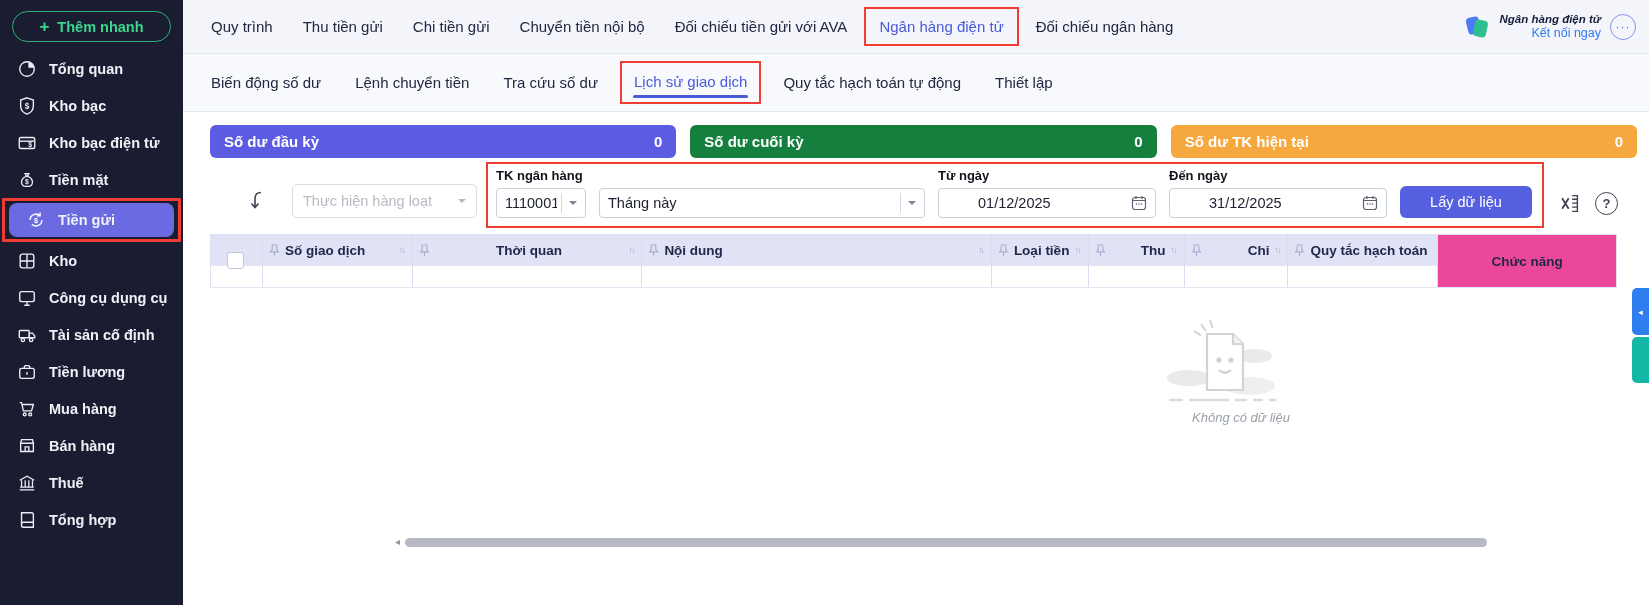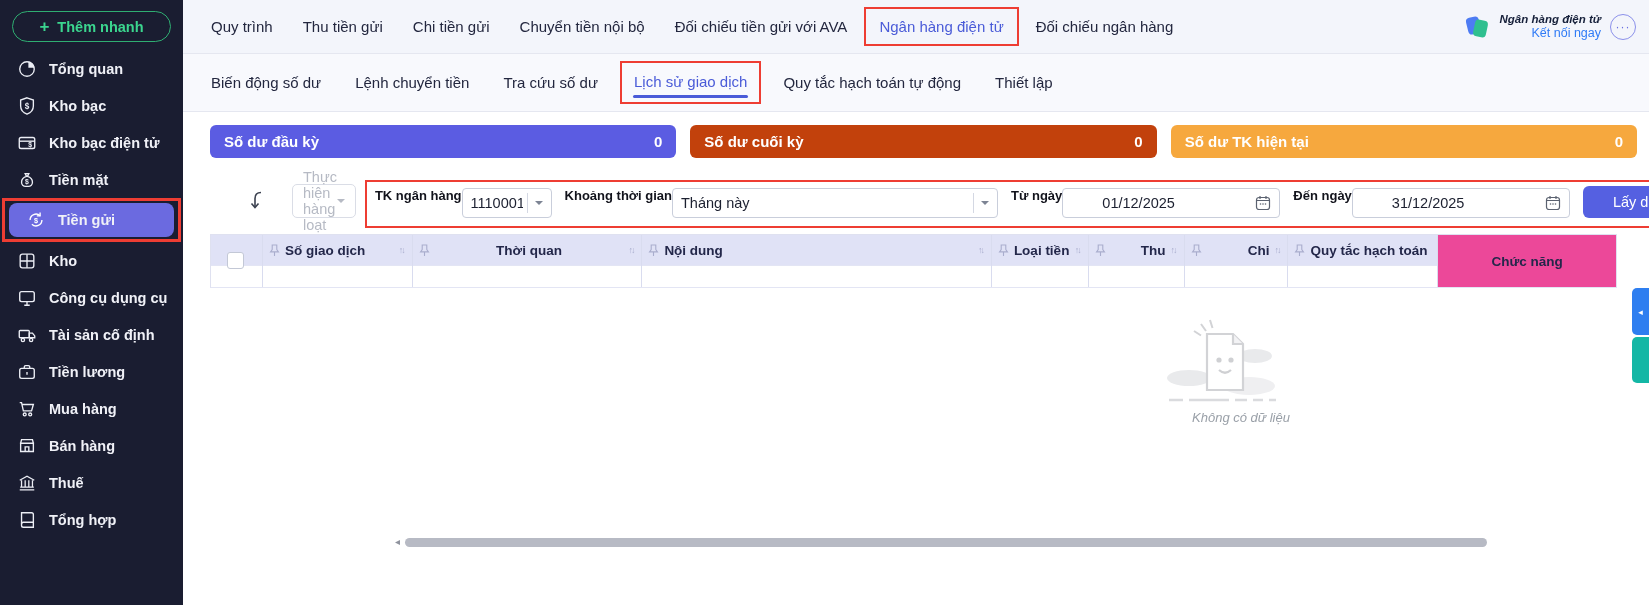--- a/index.html
+++ b/index.html
@@ -37,33 +37,33 @@
   .tabs { display:flex; align-items:center; height:58px; background:#f8f9fd; border-bottom:1px solid #e5e7f0; padding-left:28px; gap:34px; }
   .tab { font-size:15px; color:#23273f; font-weight:500; white-space:nowrap; cursor:pointer; }
   .redbox-tab { border:2.5px solid #ee3d33; padding:10px 12px 12px; margin:-10px -12px; position:relative; }
   .tab.active { color:#4a5bd8; }
   .redbox-tab::after { content:""; position:absolute; left:11px; right:11px; bottom:4px; height:3px; background:#4a5bd8; border-radius:2px; }
 
   
   .bars { display:flex; gap:14px; margin:13px 12px 0 27px; }
   .bar { flex:1; height:33px; border-radius:6px; display:flex; align-items:center; justify-content:space-between; padding:0 14px; color:#fff; font-weight:700; font-size:15px; }
   .bar.purple { background:#5b5ce2; }
-  .bar.teal   { background:#c2410c; }
+  .bar.teal   { background:#15803d; }
   .bar.orange { background:#f6a83e; }
 
   
   .filter-row { position:relative; display:flex; align-items:flex-end; margin-left:27px; margin-top:4px; height:66px; }
   .batch-arrow { margin:0 0 16px 37px; }
   .batch-select { margin:0 0 10px 25px; width:185px; height:34px; border:1px solid #dadde6; border-radius:5px; background:#fff;
     display:flex; align-items:center; padding:0 10px; color:#b6bac4; font-size:14.5px; cursor:default; }
   .batch-select .bs-label { flex:1; }
   .caret { width:0; height:0; border:4.5px solid transparent; border-top-color:#7d8494; margin-top:4px; }
   .batch-select .caret { border-top-color:#b6bac4; }
   .filter-box { border:2.5px solid #ee3d33; margin-left:9px; display:flex; gap:13px; padding:4px 10px 8px 8px; align-items:flex-end; }
-  .field { display:flex; }
+  .field { display:flex; flex-direction:column; }
   .field .flabel { font-size:13px; font-weight:700; color:#12131c; margin-bottom:5px; white-space:nowrap; }
   .control { height:30px; border:1px solid #c9cedb; border-radius:4px; background:#fff; display:flex; align-items:center; padding:0 8px; font-size:14.5px; color:#1c2030; cursor:pointer; }
   .control .val { flex:1; white-space:nowrap; overflow:hidden; }
   .control .divider { width:1px; height:20px; background:#d4d8e3; margin:0 7px 0 4px; }
   .w-acc { width:90px; }
   .w-period { width:326px; }
   .w-date { width:218px;padding-left:39px; }
   .fetch-btn { width:132px; height:32px; background:#5560e1; color:#fff; font-size:14.5px; font-weight:500; border:none; border-radius:6px; cursor:pointer; font-family:inherit; }
   .after-icons { display:flex; align-items:center; gap:15px; margin:0 0 13px 15px; }
   .help-circle { width:23px; height:23px; border:1.6px solid #3c4250; border-radius:50%; display:flex; align-items:center; justify-content:center; font-size:13px; font-weight:700; color:#3c4250; cursor:pointer; }
@@ -308,21 +308,20 @@
       <div class="filter-box">
         <div class="field">
           <span class="flabel">TK ngân hàng</span>
           <div class="control w-acc">
             <span class="val">111000195</span>
             <span class="divider"></span>
             <span class="caret"></span>
           </div>
         </div>
         <div class="field">
-          <span class="flabel">Khoảng thời gian</span>
           <div class="control w-period">
             <span class="val">Tháng này</span>
             <span class="divider"></span>
             <span class="caret"></span>
           </div>
         </div>
         <div class="field">
           <span class="flabel">Từ ngày</span>
           <div class="control w-date">
             <span class="val">01/12/2025</span>

